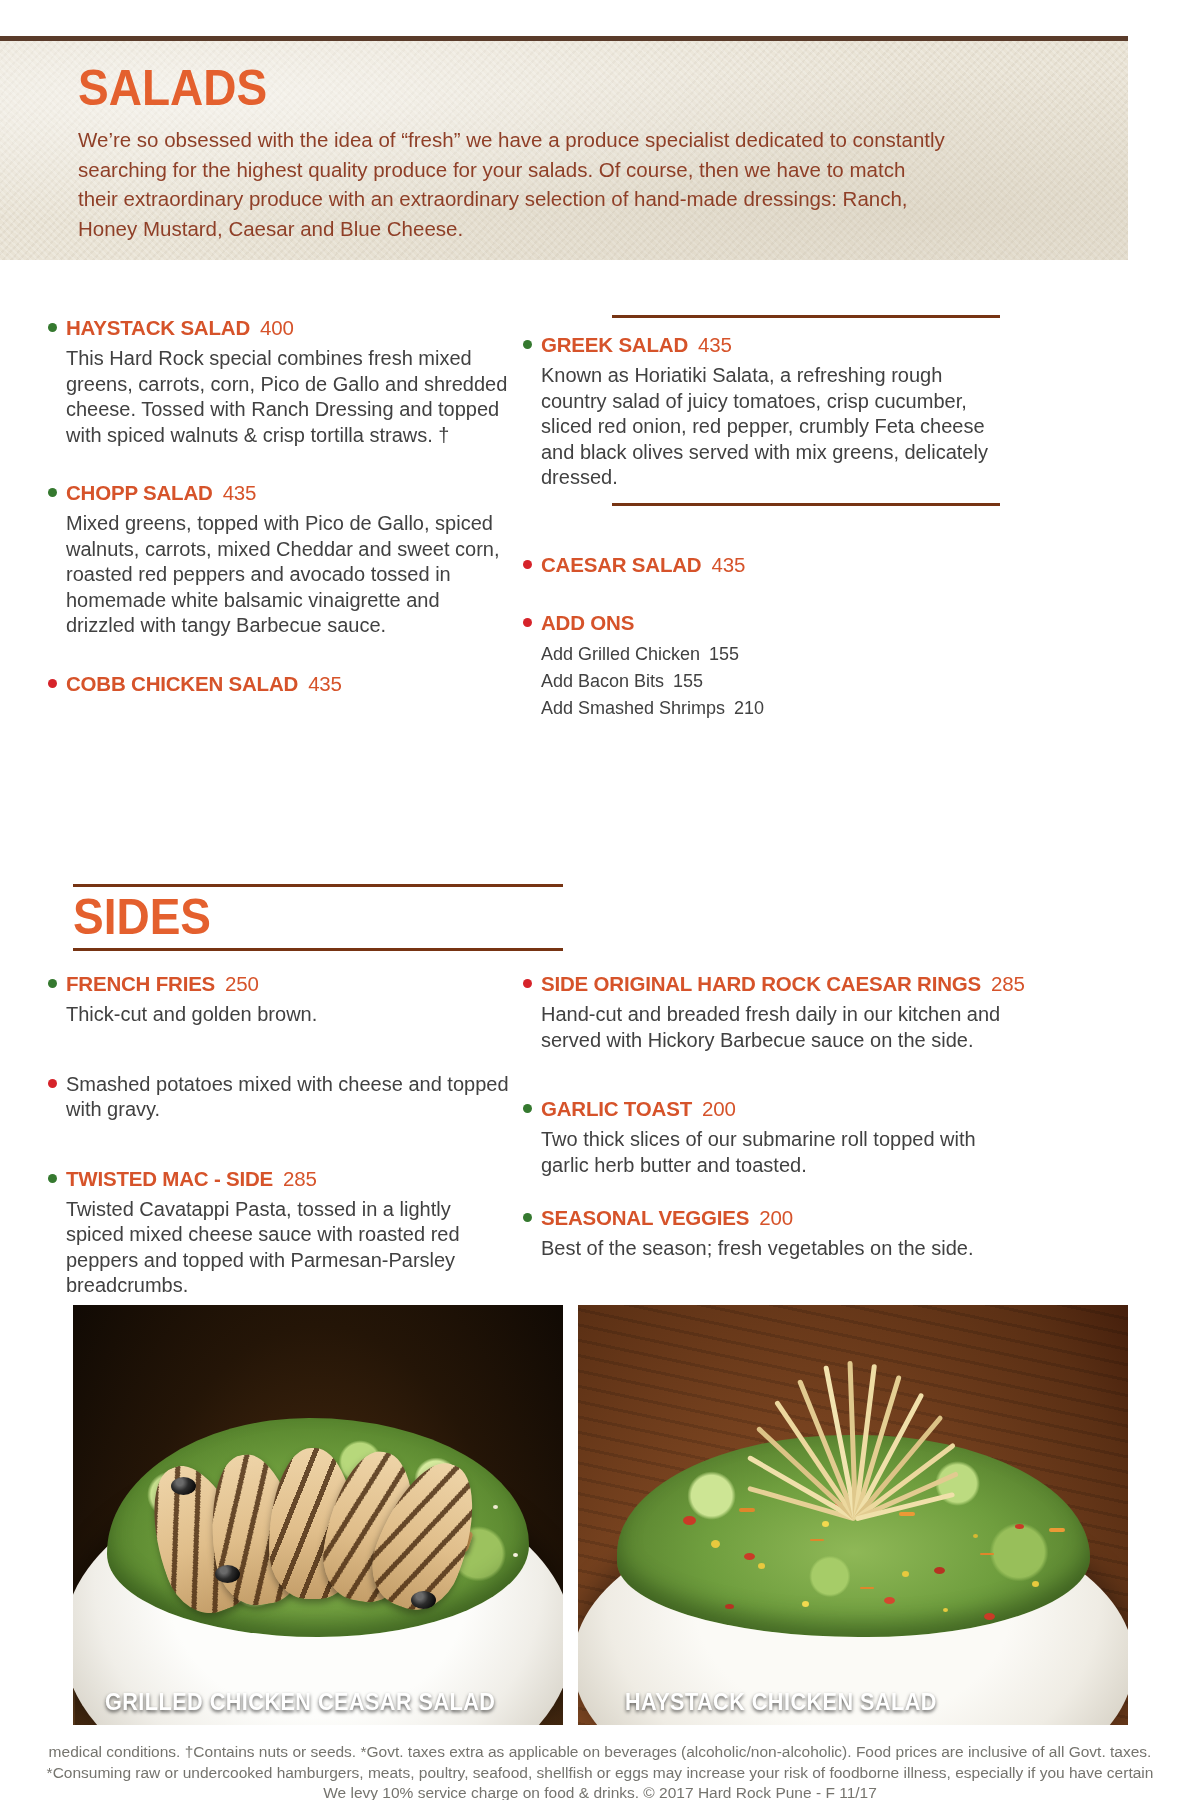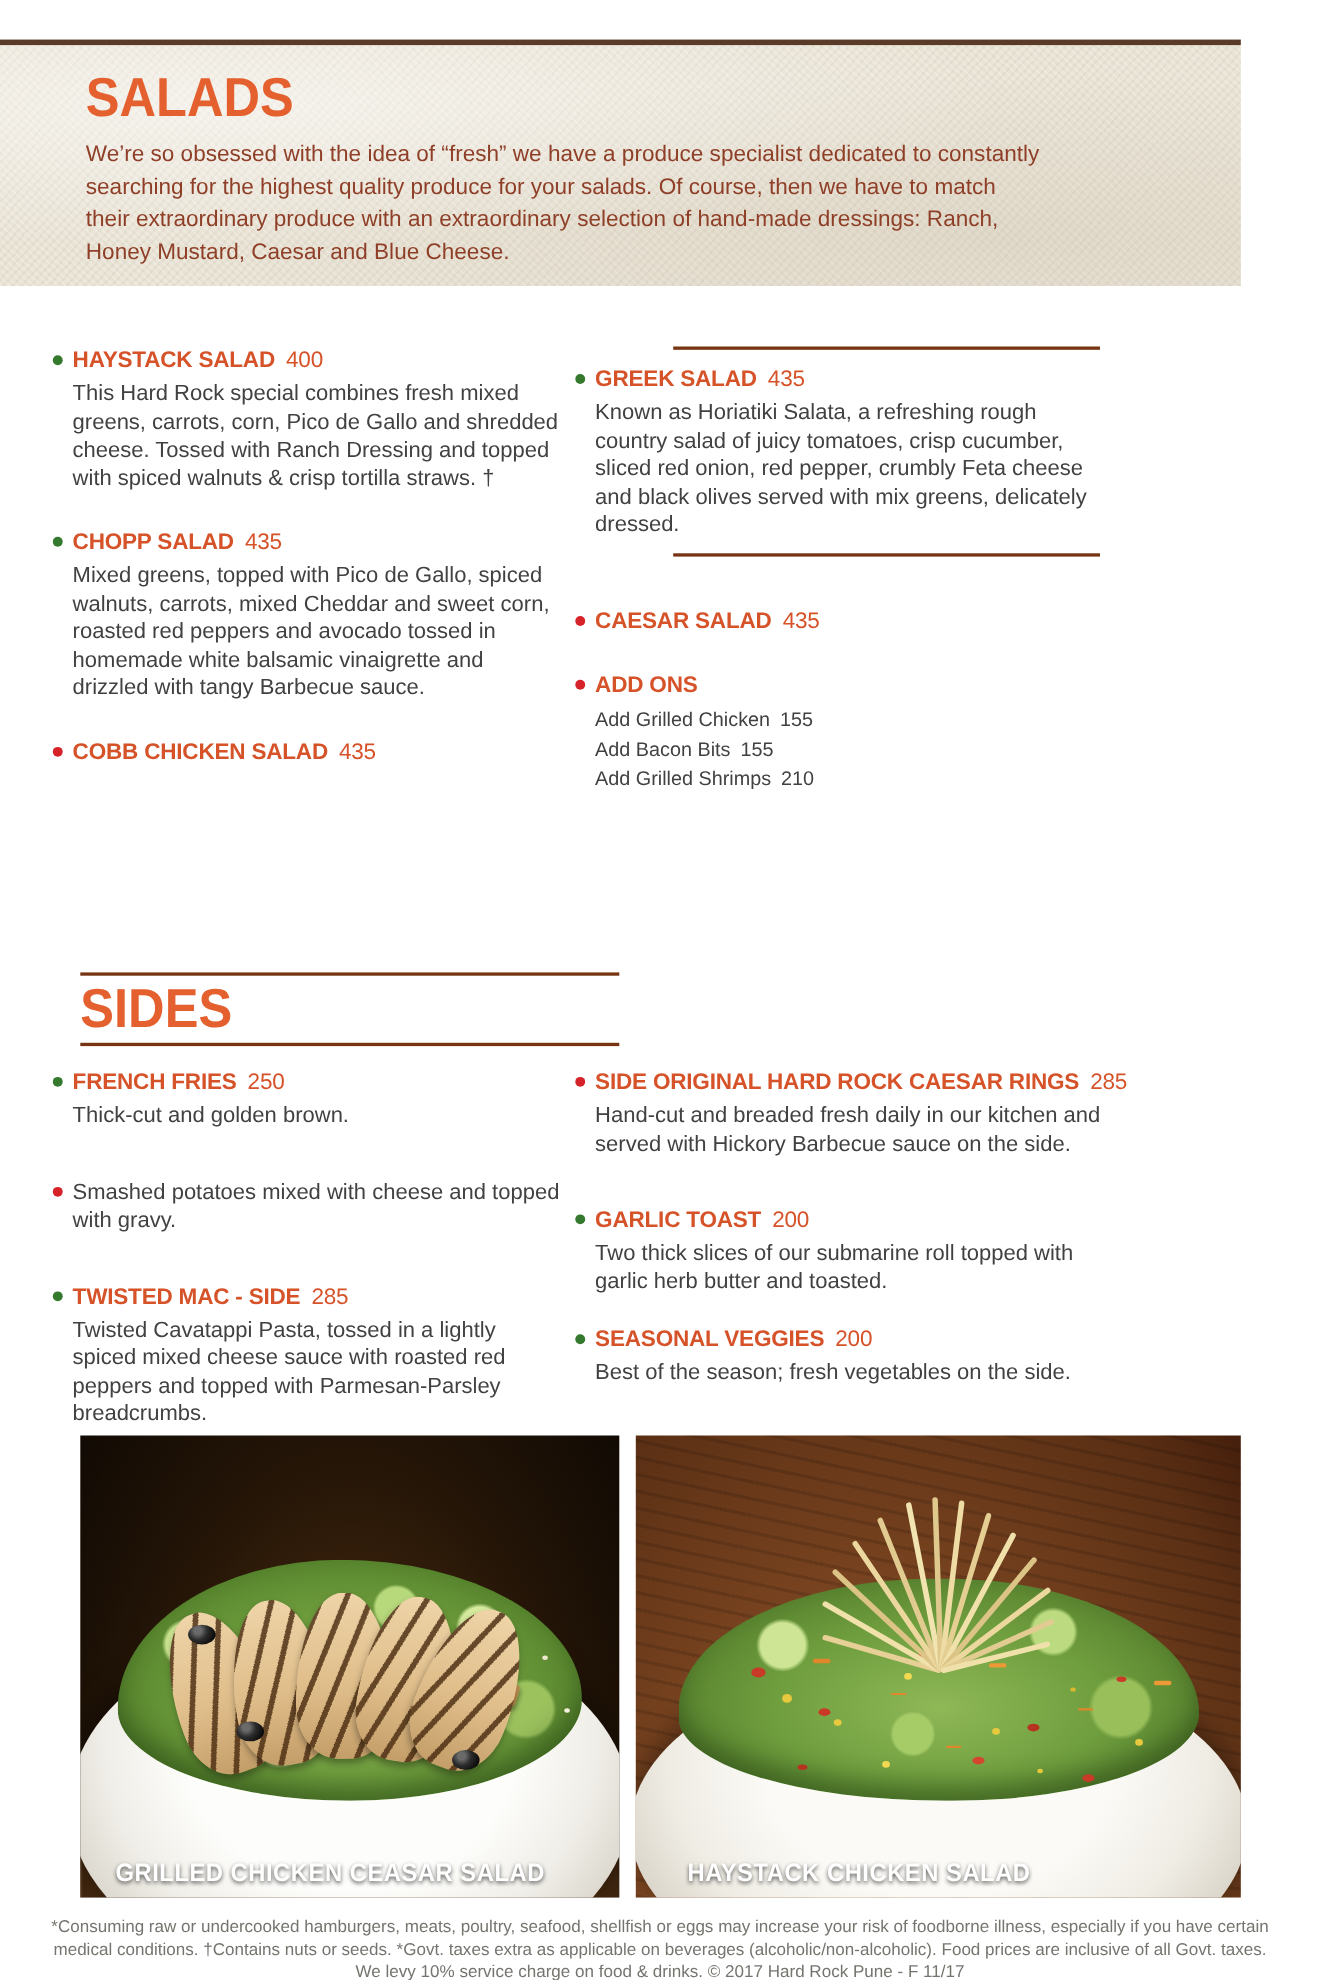--- a/index.html
+++ b/index.html
@@ -197,21 +197,21 @@
     <div class="rule below"></div>
     <div class="item caesar">
       <span class="bullet r"></span>
       <h3 class="ititle"><span>CAESAR SALAD</span><span class="iprice">435</span></h3>
     </div>
     <div class="item addons">
       <span class="bullet r"></span>
       <h3 class="ititle"><span>ADD ONS</span></h3>
       <div class="addon-line"><span>Add Grilled Chicken</span><span class="addon-price">155</span></div>
       <div class="addon-line"><span>Add Bacon Bits</span><span class="addon-price">155</span></div>
-      <div class="addon-line"><span>Add Grilled Shrimps</span><span class="addon-price">210</span></div>
+      <div class="addon-line"><span>Add Smashed Shrimps</span><span class="addon-price">210</span></div>
     </div>
   </section>
 
   <div class="sides-head">
     <div class="rule"></div>
     <h2>SIDES</h2>
     <div class="rule"></div>
   </div>
 
   <section class="col sides-left">
@@ -289,18 +289,18 @@
         <i></i>
         <i></i>
       </div>
     <span class="olive o1"></span>
     <span class="olive o2"></span>
     <span class="olive o3"></span>
     <figcaption class="caption"><span>GRILLED CHICKEN CEASAR SALAD</span></figcaption>
   </figure>
 
   <footer class="footer">
+    <div>medical conditions. †Contains nuts or seeds. *Govt. taxes extra as applicable on beverages (alcoholic/non-alcoholic). Food prices are inclusive of all Govt. taxes.</div>
     <div>*Consuming raw or undercooked hamburgers, meats, poultry, seafood, shellfish or eggs may increase your risk of foodborne illness, especially if you have certain</div>
-    <div>medical conditions. †Contains nuts or seeds. *Govt. taxes extra as applicable on beverages (alcoholic/non-alcoholic). Food prices are inclusive of all Govt. taxes.</div>
     <div>We levy 10% service charge on food &amp; drinks. © 2017 Hard Rock Pune - F 11/17</div>
   </footer>
 
 </div>
 
 </body></html>

